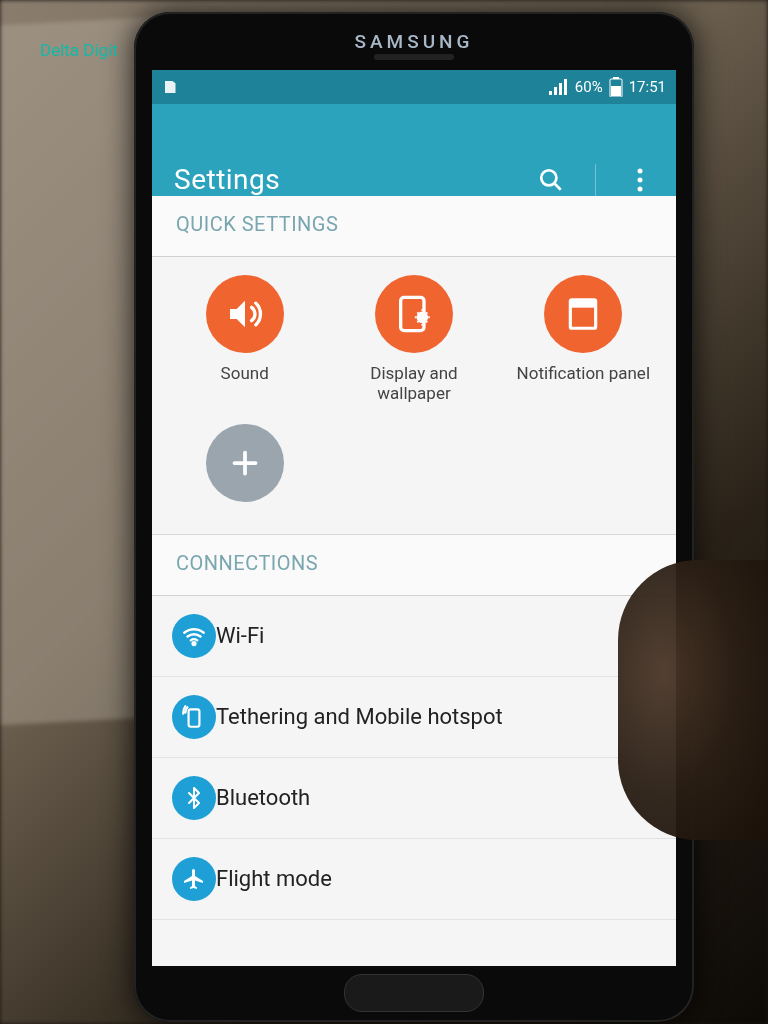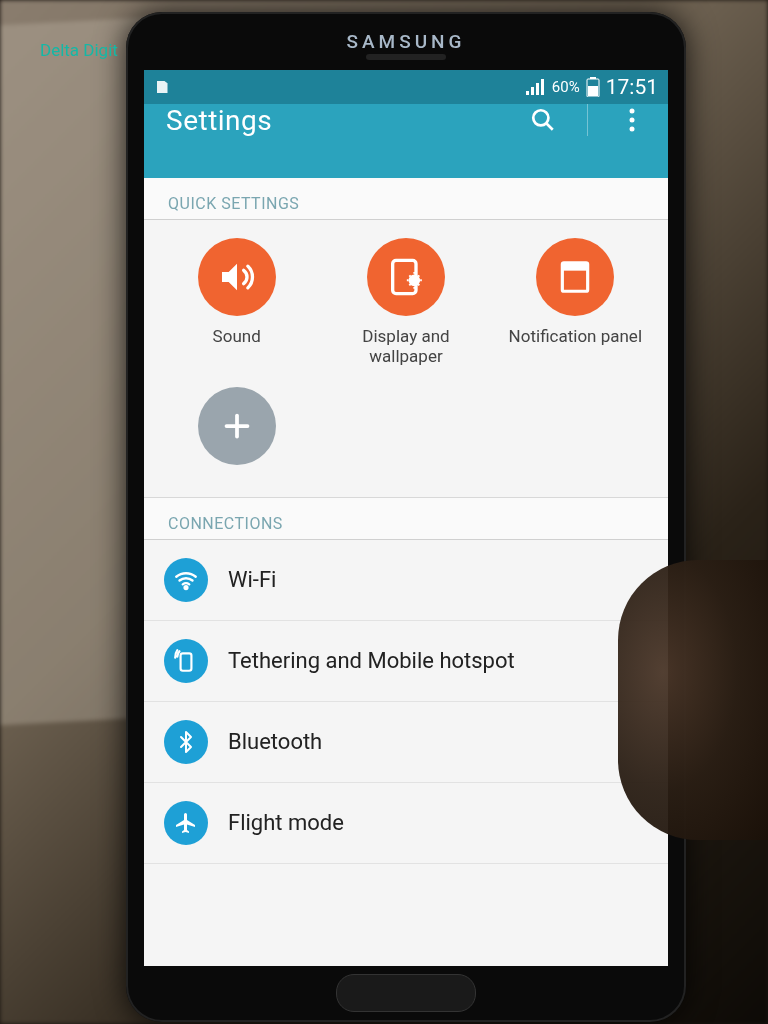--- a/index.html
+++ b/index.html
@@ -35,21 +35,21 @@
     color: #14b8a6;
     font-size: 17px;
     font-weight: 400;
     z-index: 100;
   }
 
   
   .phone {
     position: absolute;
     top: 12px;
-    left: 126px;
+    left: 134px;
     width: 560px;
     height: 1010px;
     background: #0a0a0a;
     border-radius: 36px;
     box-shadow: 0 0 30px rgba(0,0,0,0.8), inset 0 0 0 2px #222;
     z-index: 10;
   }
   .phone-brand {
     position: absolute;
     top: 18px;
@@ -102,36 +102,36 @@
     padding: 0 10px;
     color: #fff;
     font-size: 15px;
   }
   .statusbar .left { display: flex; align-items: center; gap: 8px; }
   .statusbar .right { margin-left: auto; display: flex; align-items: center; gap: 6px; }
   .status-icon { display: inline-flex; }
 
   
   .appbar {
-    height: 74px;
+    height: 92px;
     background: #2ba3bd;
     display: flex;
-    align-items: flex-start;
+    align-items: flex-end;
     padding: 0 22px;
     color: #fff;
   }
   .appbar-title { font-size: 28px; font-weight: 400; letter-spacing: 0.5px; }
   .appbar-actions { margin-left: auto; display: flex; align-items: center; gap: 30px; }
   .appbar-divider { width: 1px; height: 32px; background: rgba(255,255,255,0.35); }
   .appbar-icon { width: 28px; height: 28px; display: flex; align-items: center; justify-content: center; }
 
   
   .section-header {
-    padding: 16px 24px 6px 24px;
-    font-size: 16px;
+    padding: 16px 24px 20px 24px;
+    font-size: 20px;
     color: #7aa6b0;
     letter-spacing: 0.5px;
     border-bottom: 1px solid #d0d0d0;
     background: #fafafa;
   }
 
   
   .quick-grid {
     display: grid;
     grid-template-columns: repeat(3, 1fr);
@@ -162,21 +162,20 @@
     text-align: center;
     line-height: 1.2;
     max-width: 140px;
   }
 
   
   .list {}
   .list-item {
     display: flex;
     align-items: center;
-    gap: 20px;
     padding: 18px 20px;
     border-bottom: 1px solid #e2e2e2;
   }
   .licon {
     width: 44px;
     height: 44px;
     background: #1ea0d6;
     border-radius: 50%;
     display: flex;
     align-items: center;
@@ -232,21 +231,21 @@
             </svg>
         </span>
         <span>60%</span>
         <span class="status-icon">
           <svg width="14" height="20" viewBox="0 0 14 20" fill="#fff">
               <rect x="1" y="2" width="12" height="18" rx="1" fill="none" stroke="#fff" stroke-width="1"></rect>
               <rect x="2" y="9" width="10" height="10"></rect>
               <rect x="4" y="0" width="6" height="2"></rect>
             </svg>
         </span>
-        <span style="font-size:21px;">17:51</span>
+        <span style="font-size:15px;">17:51</span>
       </div>
     </div>
 
     <div class="appbar">
       <div class="appbar-title">Settings</div>
       <div class="appbar-actions">
         <div class="appbar-icon">
           <svg width="26" height="26" viewBox="0 0 24 24" fill="none" stroke="#fff" stroke-width="2.5">
               <circle cx="10" cy="10" r="7"></circle>
               <line x1="15" y1="15" x2="21" y2="21"></line>

